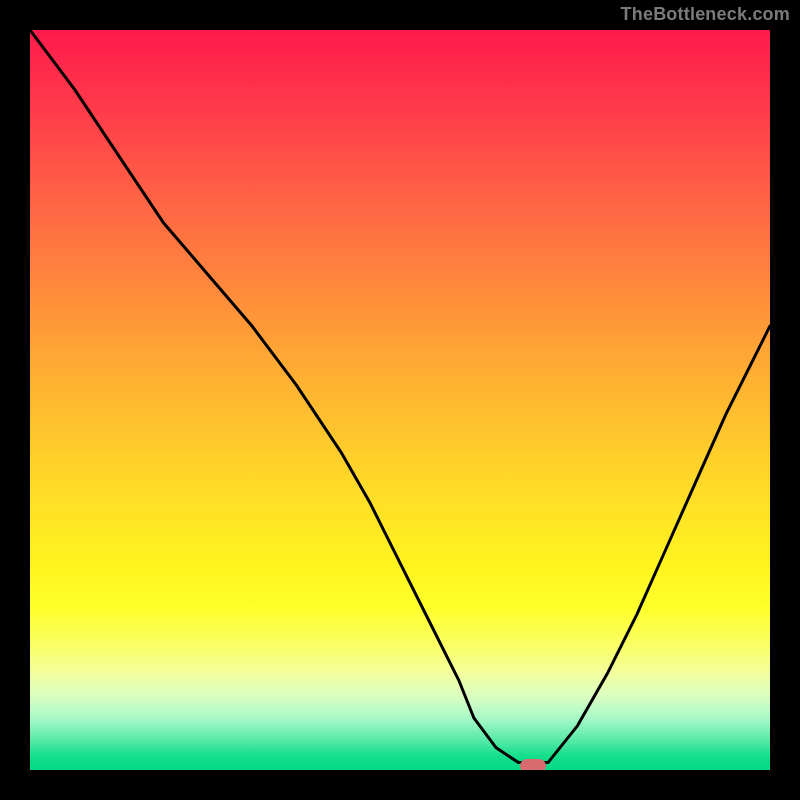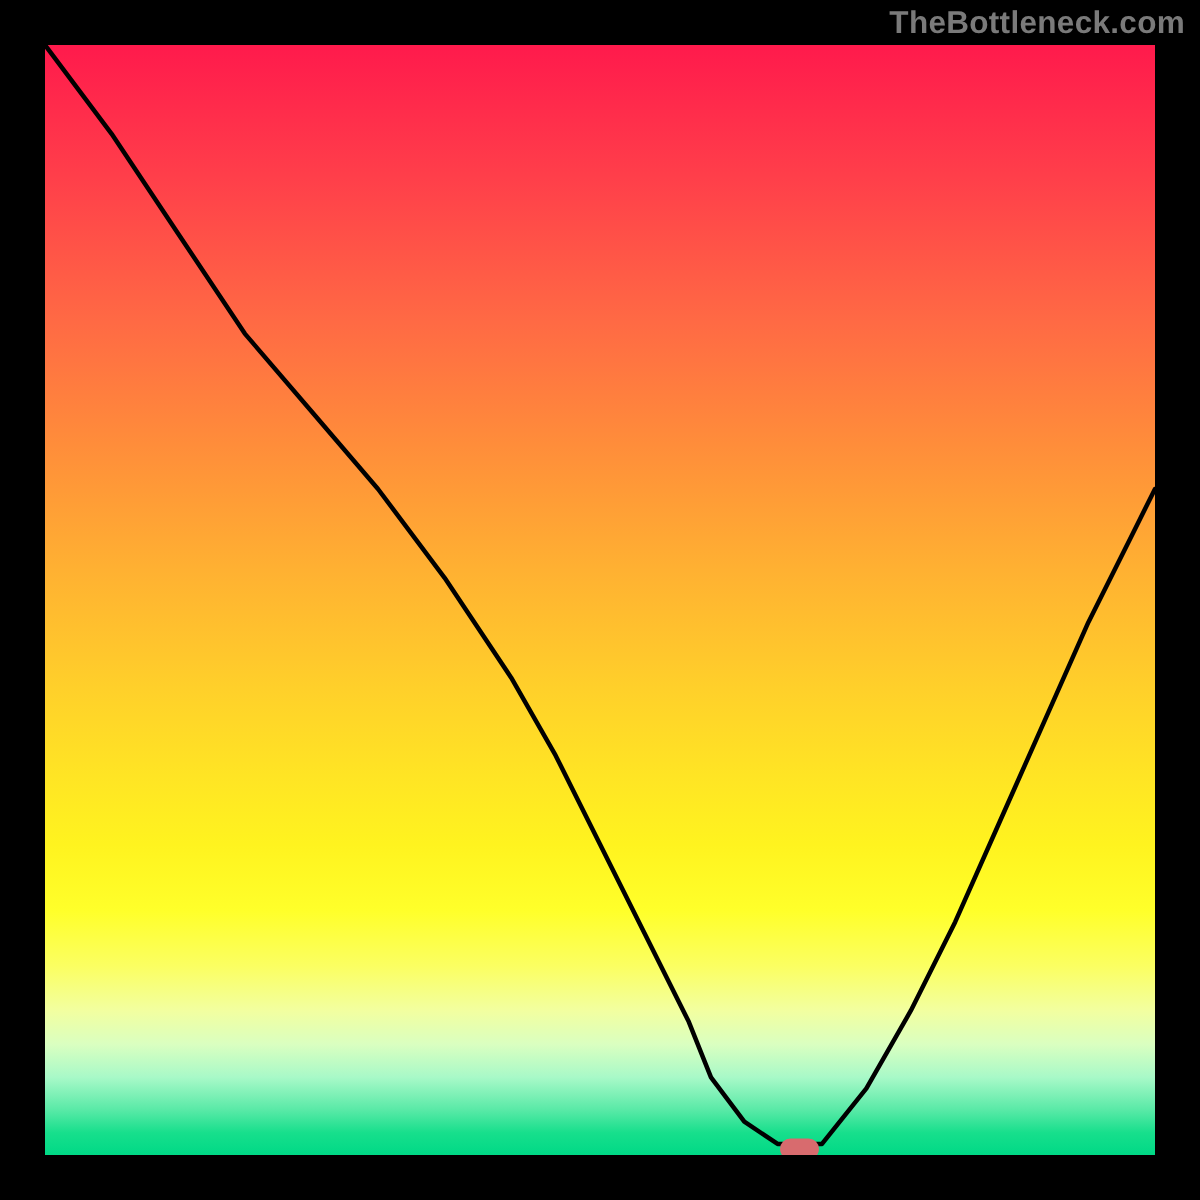--- a/index.html
+++ b/index.html
@@ -15,21 +15,21 @@
     width: 800px;
     height: 800px;
     background: #000;
   }
   .watermark {
     position: absolute;
     top: 4px;
     right: 10px;
     color: #7a7a7a;
     font-family: Arial, Helvetica, sans-serif;
-    font-size: 21px;
+    font-size: 18px;
     font-weight: 600;
     letter-spacing: 0.2px;
     z-index: 5;
     text-align: center;
   }
   .plot-area {
     position: absolute;
     left: 30px;
     top: 30px;
     width: 740px;

